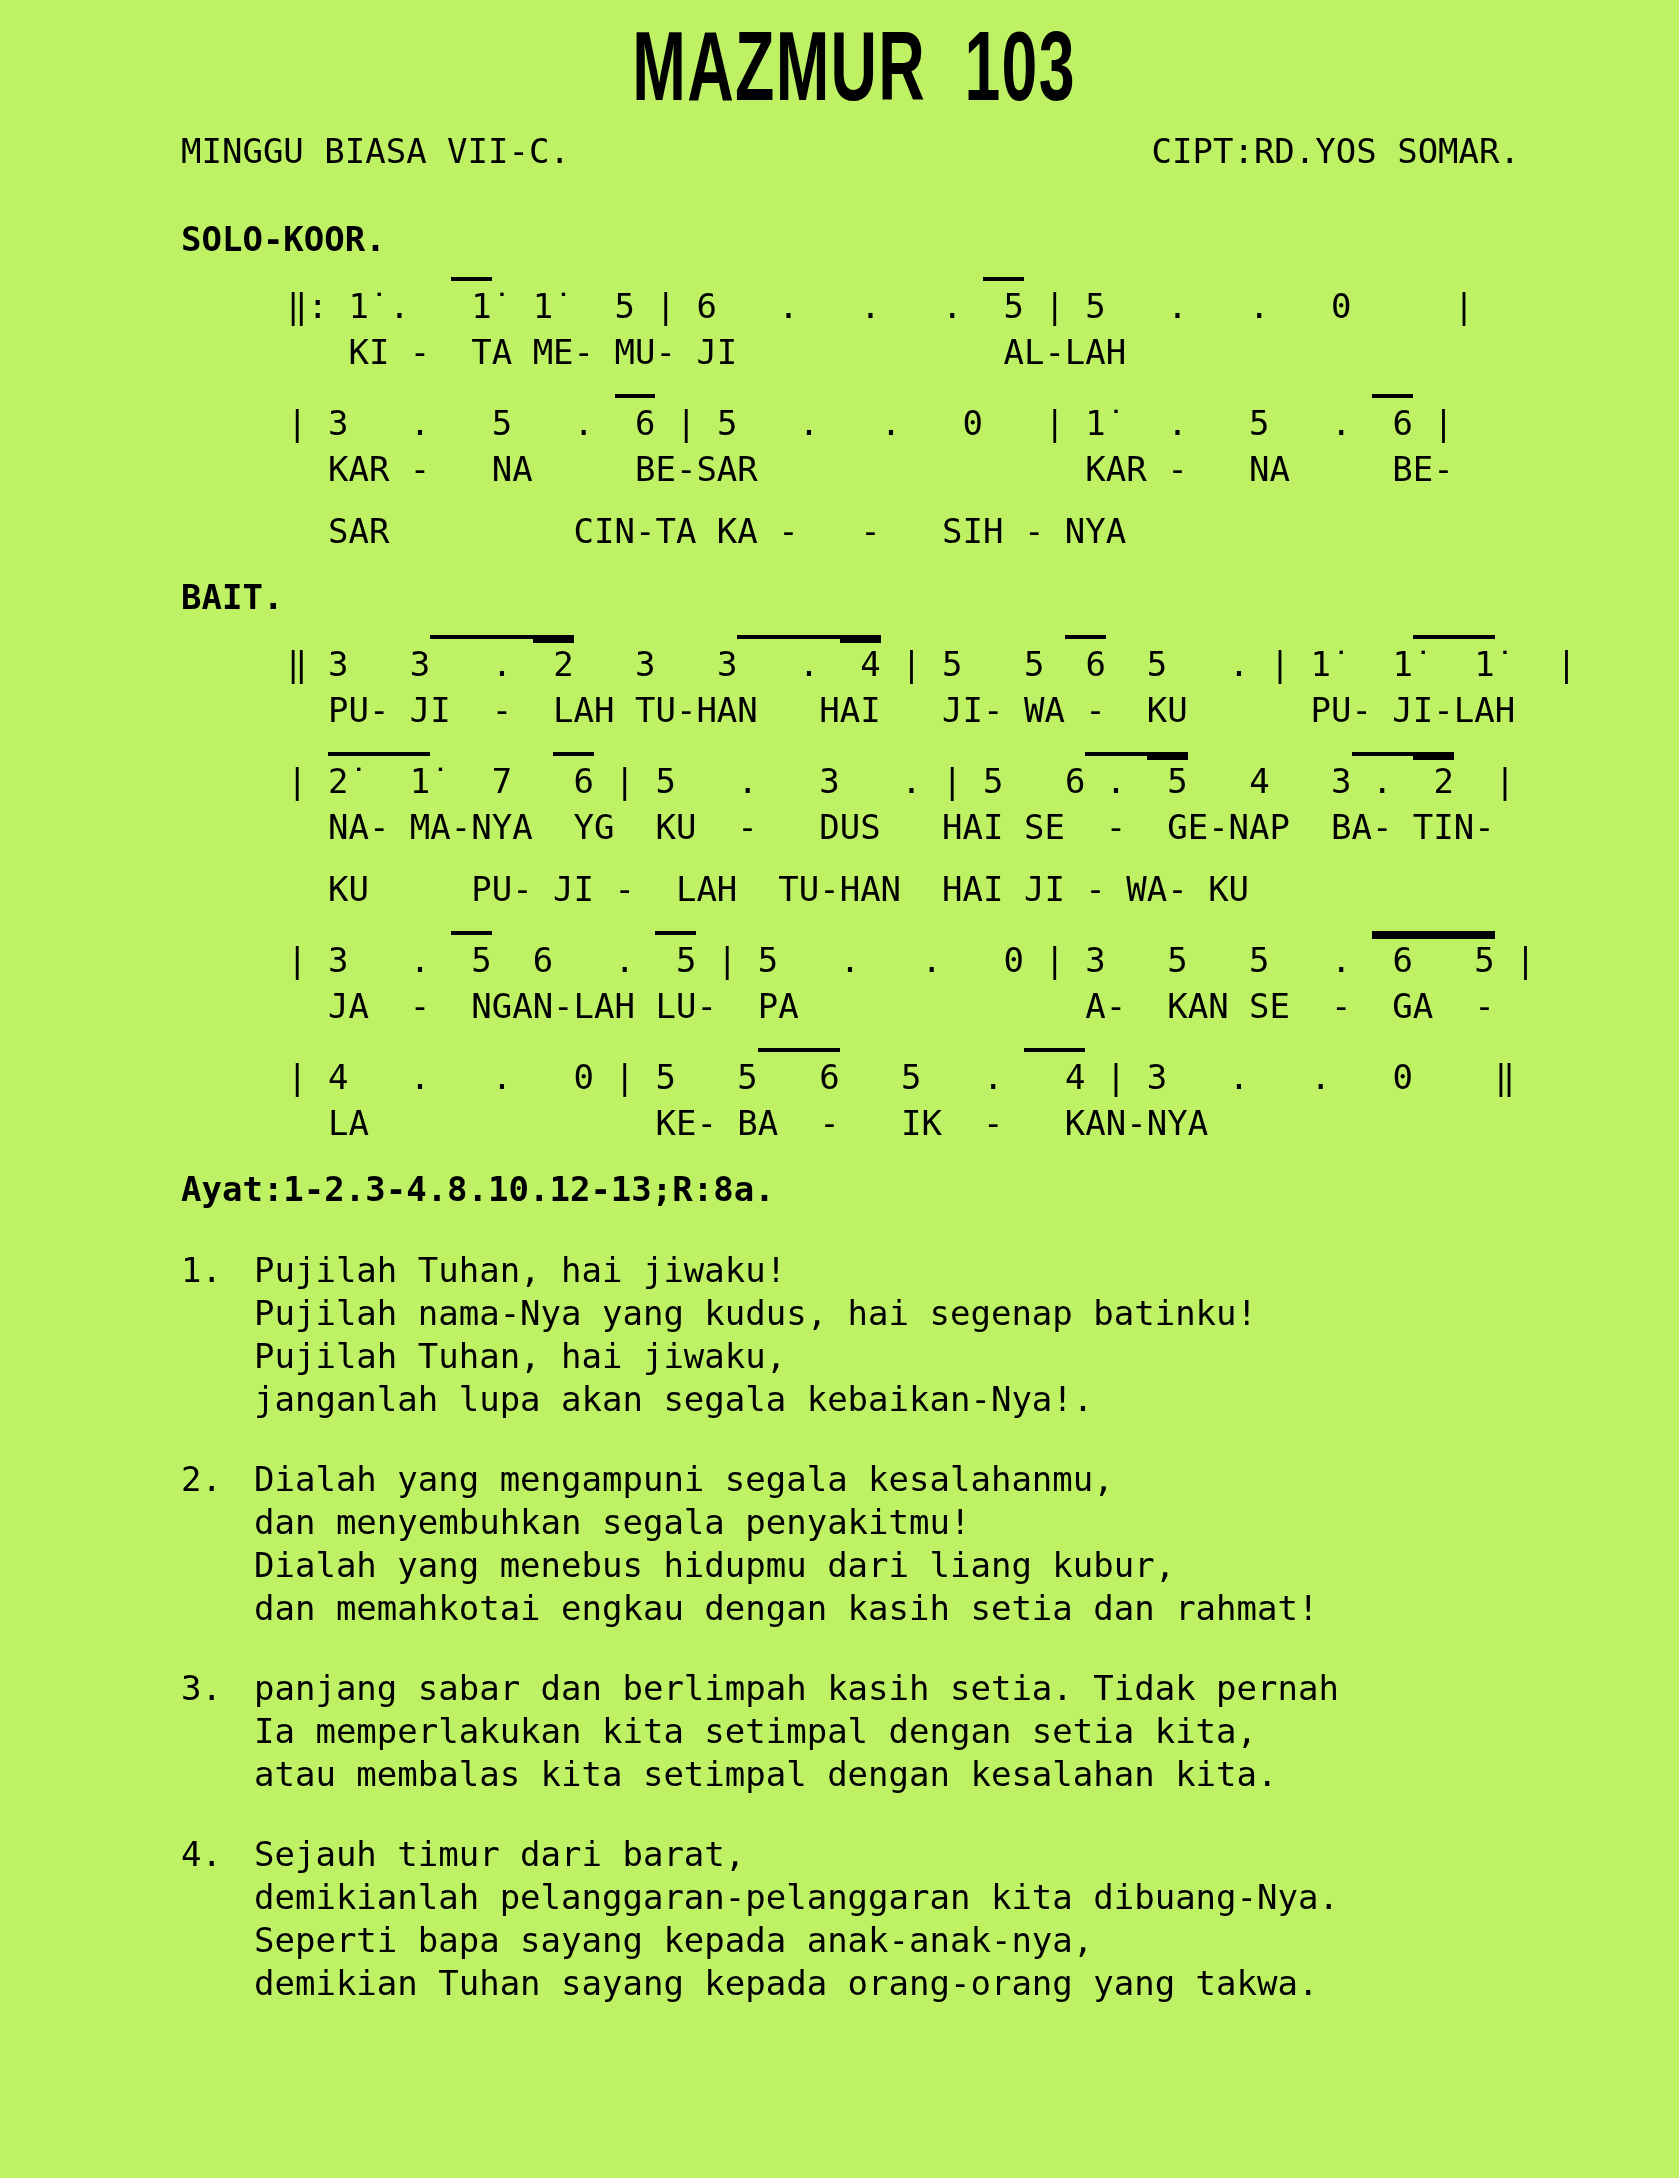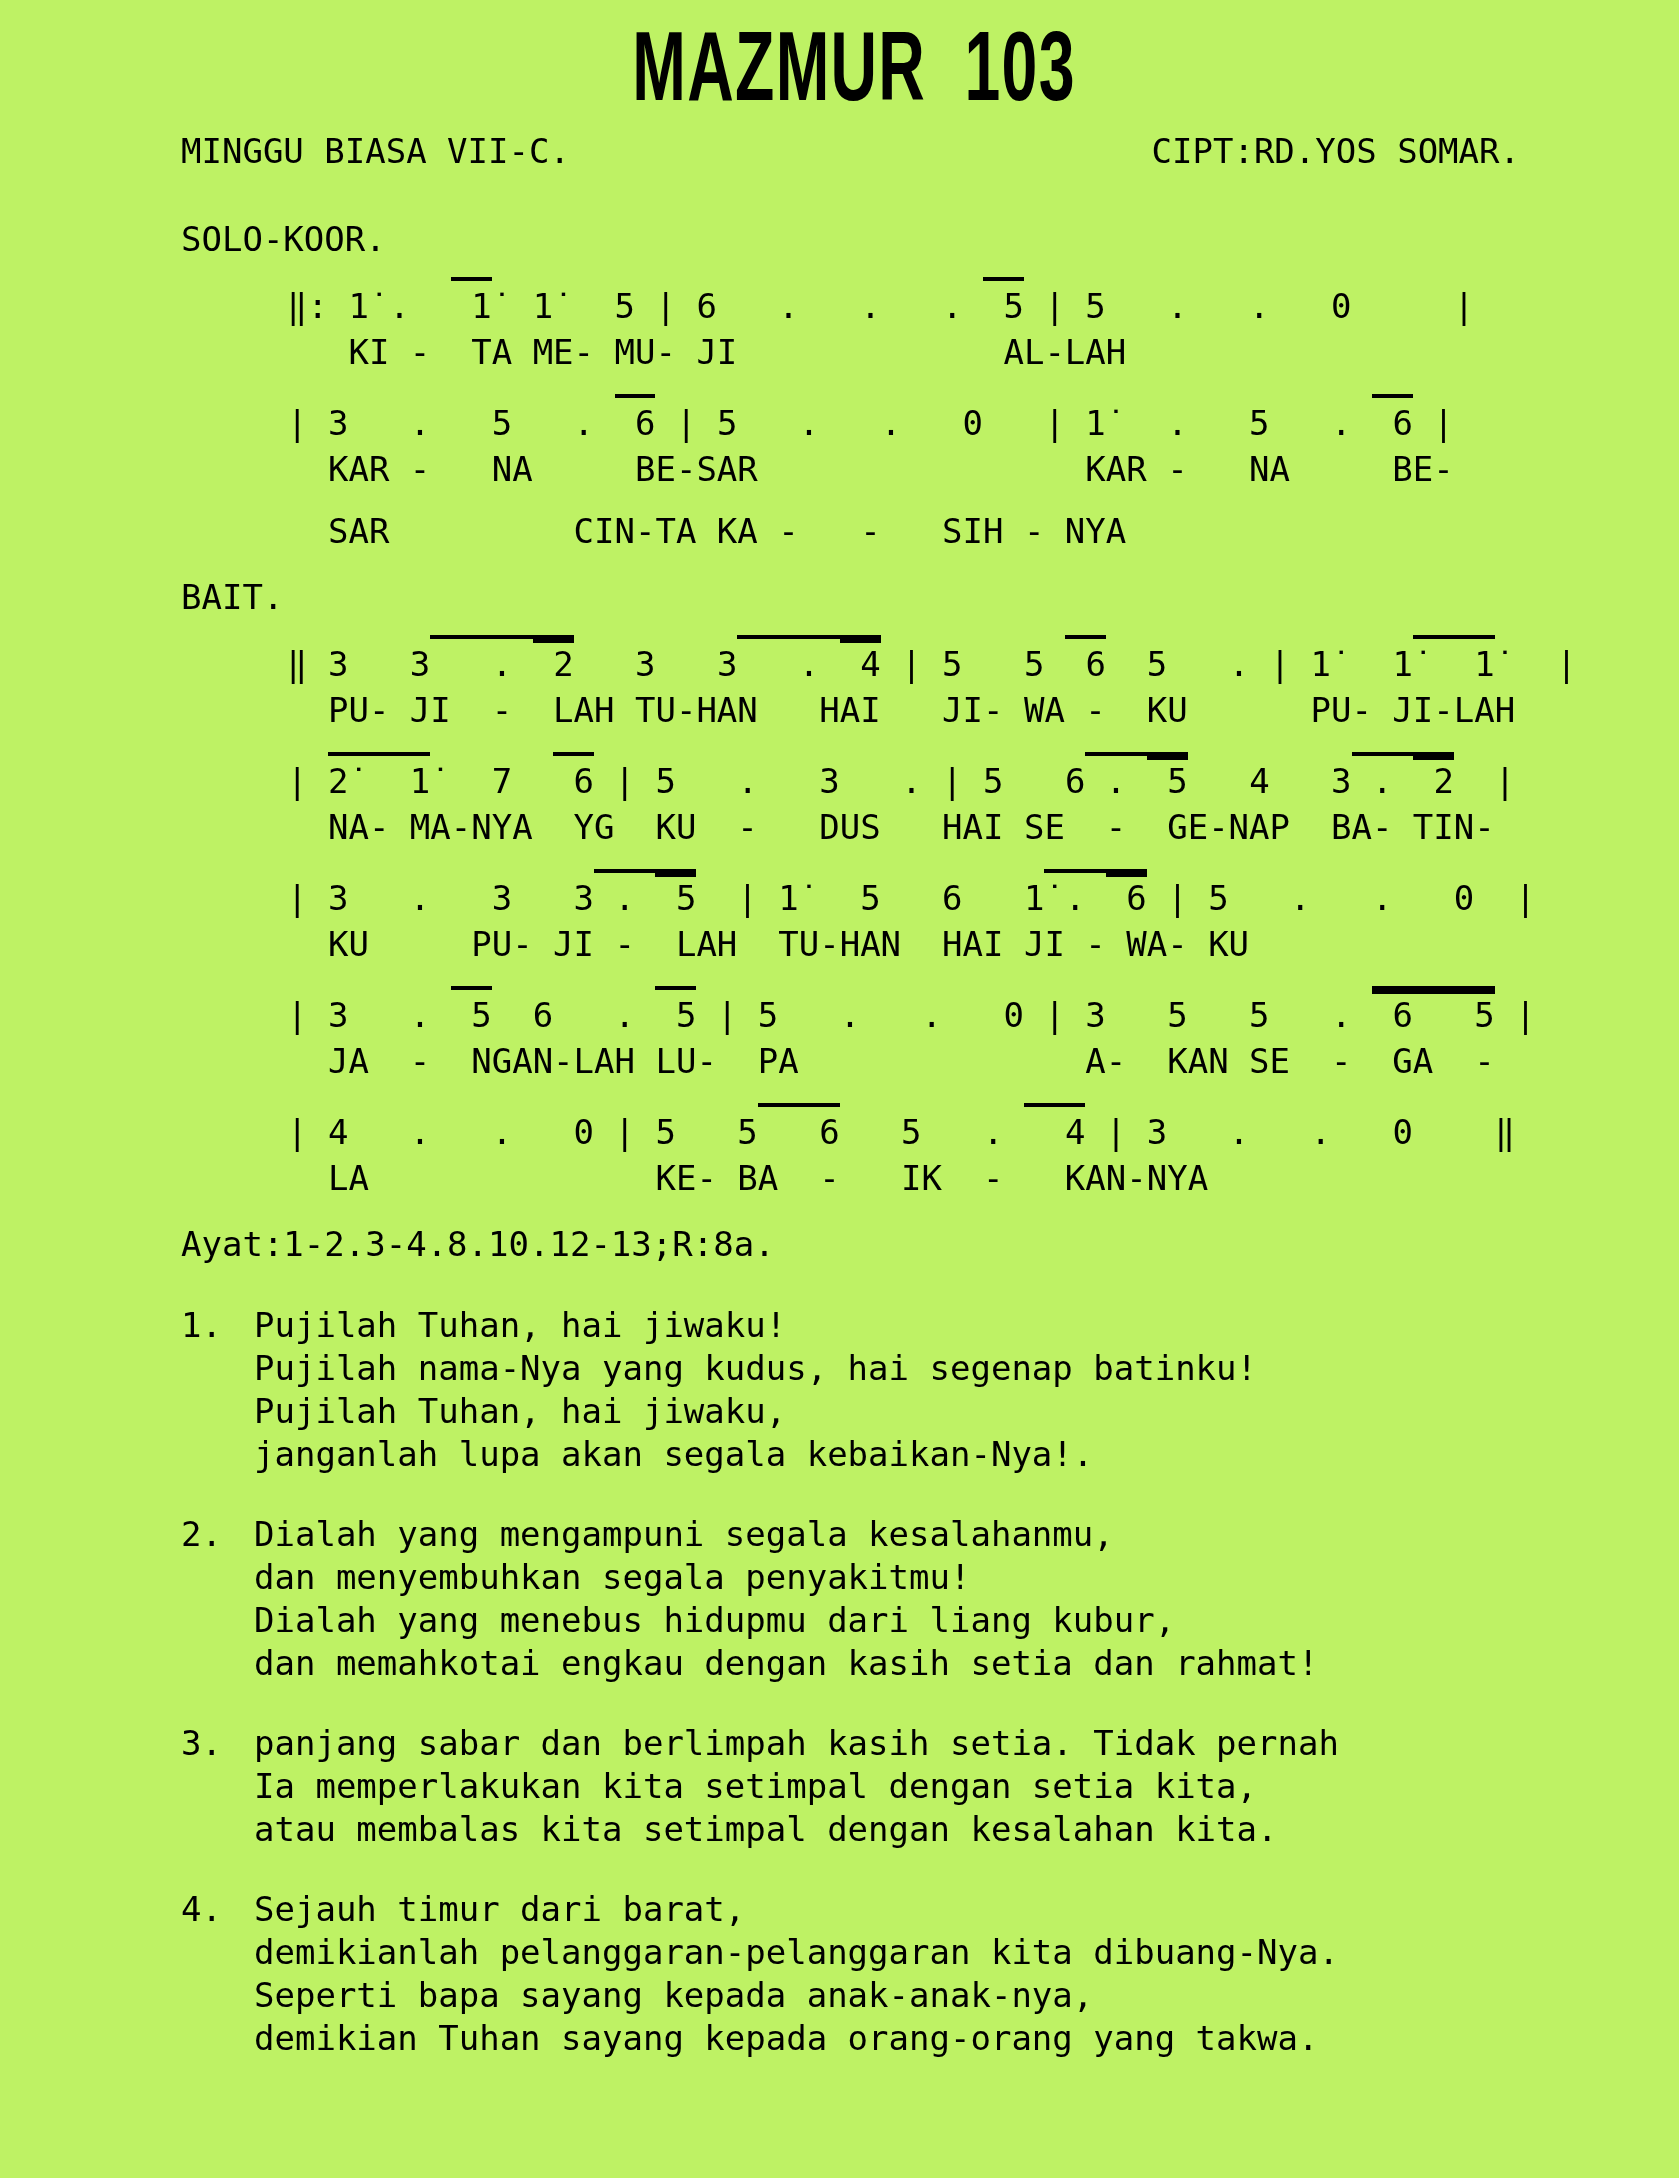--- a/index.html
+++ b/index.html
@@ -28,21 +28,21 @@
     transform-origin:center;
     white-space:pre;
   }
   .subrow{
     display:flex;justify-content:space-between;
     width:1339px;margin-top:14px;
     font-size:34px;line-height:44px;
   }
   .subleft{font-weight:normal;}
   .subright{font-weight:normal;}
-  .head{font-weight:normal;font-size:34px;line-height:44px;}
+  .head{font-weight:bold;font-size:34px;line-height:44px;}
   .solo-head{margin-top:44px;}
   .bait-head{margin-top:24px;margin-bottom:2px;}
   .score{margin-left:75px;margin-top:16px;}
   .system{margin-bottom:22px;margin-left:31px;}
   .notes{white-space:pre;line-height:51px;font-size:34px;}
   .seg{display:inline-block;border-top:4px solid transparent;}
   .seg.o1{border-top-color:#000;}
   .seg.o2{border-top-color:#000;box-shadow:inset 0 11px 0 -7px #000;}
   .lyr{white-space:pre;line-height:40px;font-size:34px;}
   .ayat{margin-top:24px;}
@@ -88,21 +88,20 @@
     <div class="score" id="bait-score">
         <div class="system">
           <div class="notes"><span class="seg o0">‖ 3   3</span><span class="seg o1">   . </span><span class="seg o2"> 2</span><span class="seg o0">   3   3</span><span class="seg o1">   . </span><span class="seg o2"> 4</span><span class="seg o0"> | 5   5 </span><span class="seg o1"> 6</span><span class="seg o0">  5   . | 1̇   1̇</span><span class="seg o1">   1̇</span><span class="seg o0">   |</span></div>
           <div class="lyr">  PU- JI  -  LAH TU-HAN   HAI   JI- WA -  KU      PU- JI-LAH</div>
         </div>
         <div class="system">
           <div class="notes"><span class="seg o0">| </span><span class="seg o1">2̇   1̇</span><span class="seg o0">   7  </span><span class="seg o1"> 6</span><span class="seg o0"> | 5   .   3   . | 5   6</span><span class="seg o1"> . </span><span class="seg o2"> 5</span><span class="seg o0">   4   3</span><span class="seg o1"> . </span><span class="seg o2"> 2</span><span class="seg o0">  |</span></div>
           <div class="lyr">  NA- MA-NYA  YG  KU  -   DUS   HAI SE  -  GE-NAP  BA- TIN-</div>
         </div>
         <div class="system">
-          <div class="notes"><span class="seg o0">| 3   .   3   3</span><span class="seg o1"> . </span><span class="seg o2"> 5</span><span class="seg o0">  | 1̇   5   6   1̇</span><span class="seg o1"> . </span><span class="seg o2"> 6</span><span class="seg o0"> | 5   .   .   0  |</span></div>
           <div class="lyr">  KU     PU- JI -  LAH  TU-HAN  HAI JI - WA- KU</div>
         </div>
         <div class="system">
           <div class="notes"><span class="seg o0">| 3   . </span><span class="seg o1"> 5</span><span class="seg o0">  6   . </span><span class="seg o1"> 5</span><span class="seg o0"> | 5   .   .   0 | 3   5   5   . </span><span class="seg o2"> 6   5</span><span class="seg o0"> |</span></div>
           <div class="lyr">  JA  -  NGAN-LAH LU-  PA              A-  KAN SE  -  GA  -</div>
         </div>
         <div class="system">
           <div class="notes"><span class="seg o0">| 4   .   .   0 | 5   5</span><span class="seg o1">   6</span><span class="seg o0">   5   . </span><span class="seg o1">  4</span><span class="seg o0"> | 3   .   .   0    ‖</span></div>
           <div class="lyr">  LA              KE- BA  -   IK  -   KAN-NYA</div>
         </div>

